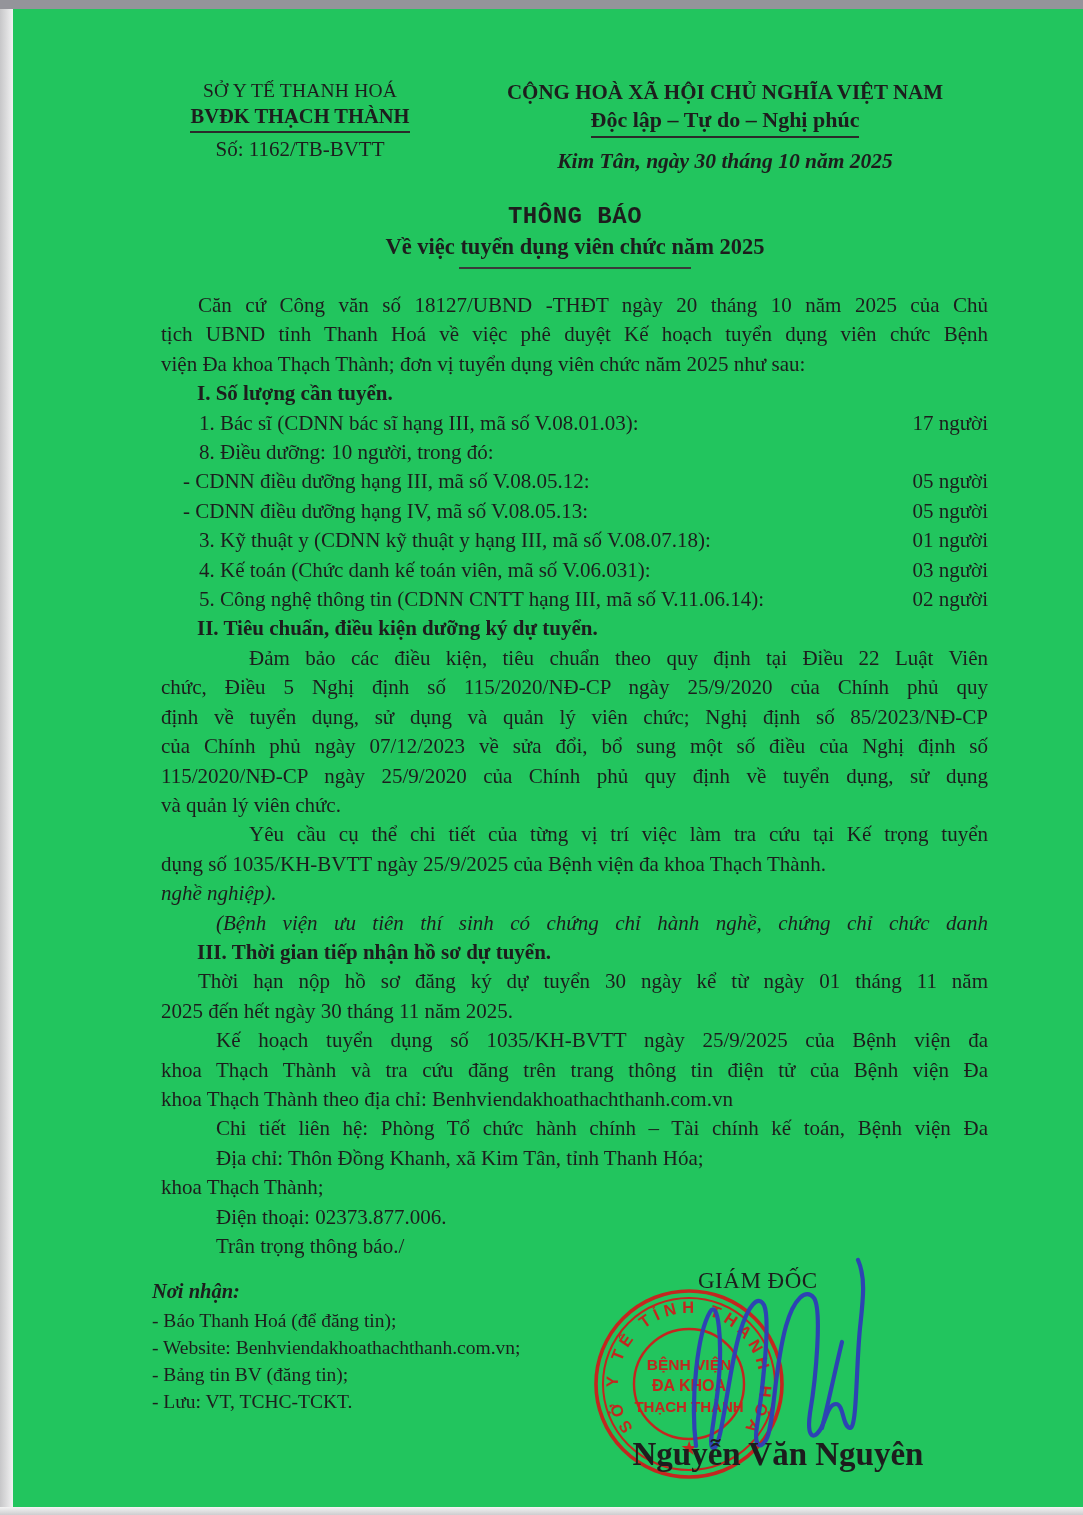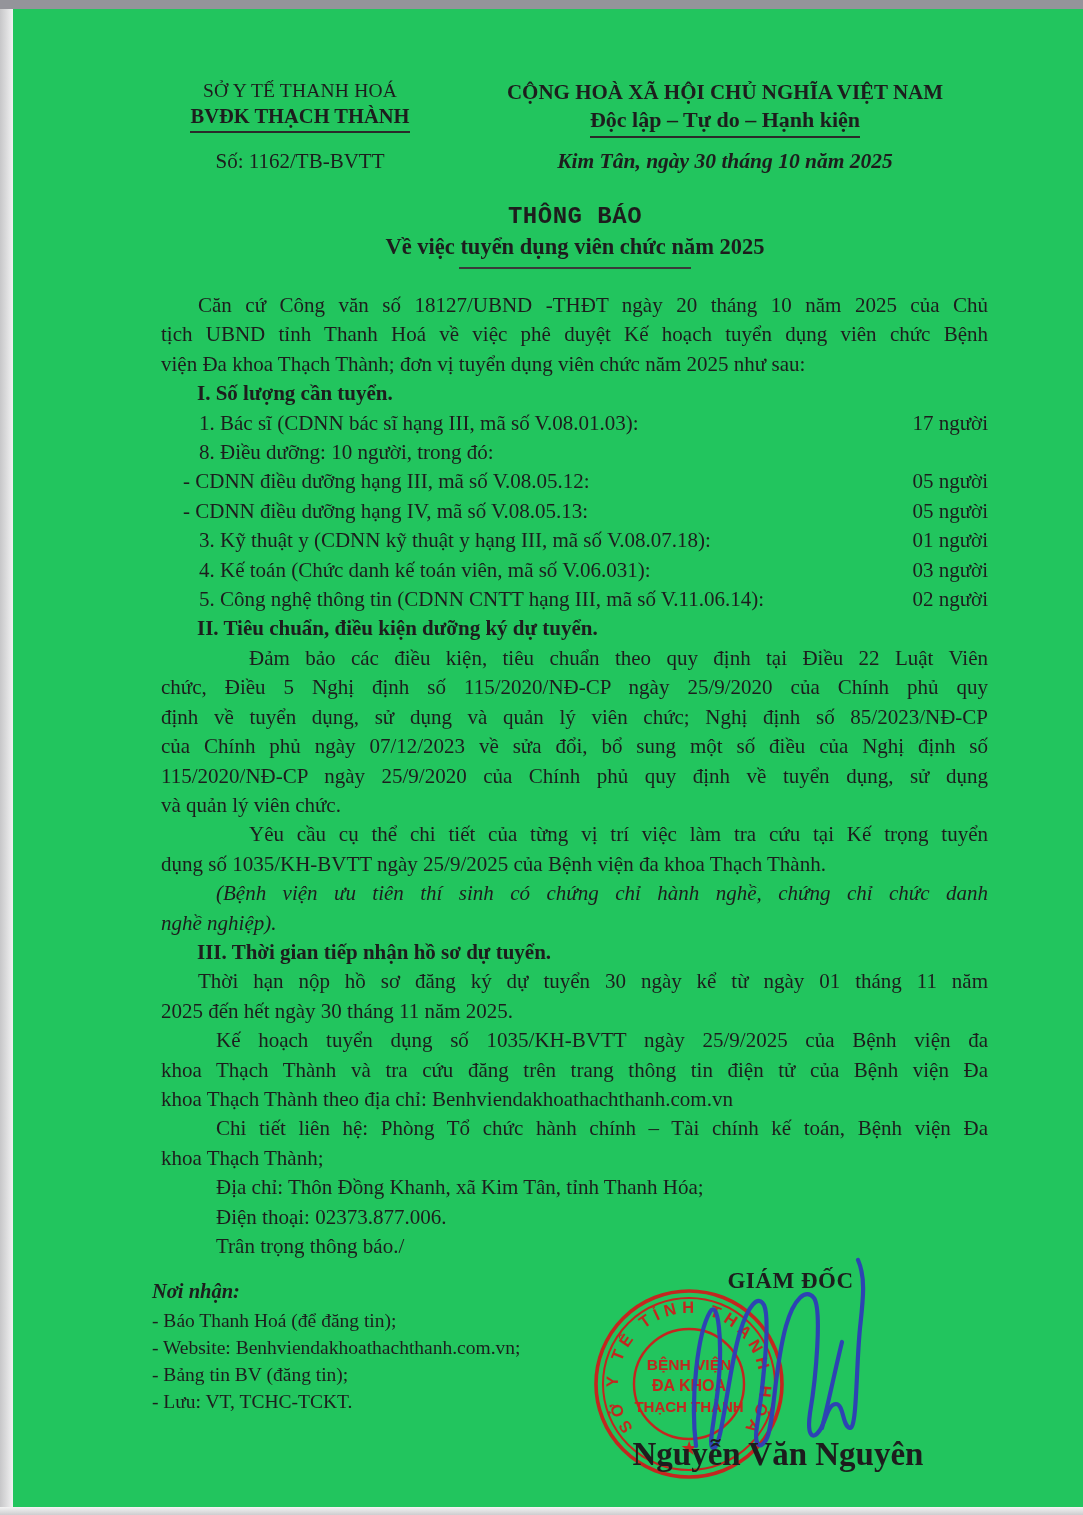--- a/index.html
+++ b/index.html
@@ -12,21 +12,21 @@
   .edge-right{position:absolute;top:9px;bottom:8px;right:0;width:10px;
               background:linear-gradient(90deg,#f0f0f1 0%,#d7d7d9 60%,#cfcfd1 100%);}
   .edge-bottom{position:absolute;bottom:0;left:0;right:0;height:8px;
                background:linear-gradient(180deg,#f4f4f4 0%,#cdcdcf 100%);}
 
   
   .hdr-left{position:absolute;left:150px;top:80px;width:300px;text-align:center;}
   .hdr-left .l1{font-size:19.5px;letter-spacing:.2px;}
   .hdr-left .l2{font-size:20.5px;font-weight:bold;margin-top:3px;}
   .hdr-left .l2 span{display:inline-block;border-bottom:2px solid #2a2a2a;padding-bottom:3px;}
-  .hdr-left .l3{font-size:21px;margin-top:16px;}
+  .hdr-left .l3{font-size:21px;margin-top:4px;}
   .hdr-right{position:absolute;left:460px;top:80px;width:530px;text-align:center;}
   .hdr-right .r1{font-size:21px;font-weight:bold;}
   .hdr-right .r2{font-size:22px;font-weight:bold;margin-top:2px;}
   .hdr-right .r2 span{display:inline-block;border-bottom:2px solid #2a2a2a;padding-bottom:3px;}
   .hdr-right .r3{font-size:21.5px;font-style:italic;font-weight:600;margin-top:11px;}
 
   
   .title-block{position:absolute;left:160px;top:203px;width:830px;text-align:center;}
   .title-main{font-size:24px;font-weight:bold;letter-spacing:.5px;font-family:Liberation Mono, monospace;}
   .title-sub{font-size:22.5px;font-weight:bold;margin-top:4px;}
@@ -42,22 +42,22 @@
   .heading{font-weight:bold;padding-left:36px;}
   .item-row{display:flex;}
   .item-label{padding-left:38px;white-space:nowrap;}
   .item-label.dash{padding-left:22px;}
   .item-count{margin-left:auto;white-space:nowrap;}
   .note{font-style:italic;}
 
   
   .recipients{position:absolute;left:152px;top:1278px;width:430px;font-size:19.5px;line-height:27px;}
   .recipients .rc-title{font-size:20.5px;font-weight:bold;font-style:italic;margin-bottom:2px;}
-  .role{position:absolute;left:698px;top:1268px;width:185px;text-align:center;
-        font-size:23px;font-weight:bold;letter-spacing:.5px;}
+  .role{position:absolute;left:698px;top:1268px;width:185px;text-align:left;
+        font-size:23px;font-weight:normal;letter-spacing:.5px;}
   .stamp{position:absolute;left:591px;top:1286px;width:196px;height:196px;}
   .sig{position:absolute;left:556px;top:1246px;width:330px;height:220px;pointer-events:none;}
   .signer{position:absolute;left:628px;top:1436px;width:300px;text-align:center;
           font-size:33px;font-weight:bold;}
 </style>
 </head>
 <body>
 
 <div class="page">
 
@@ -66,21 +66,21 @@
   <div class="edge-right"></div>
   <div class="edge-bottom"></div>
 
   <div class="hdr-left">
     <div class="l1">SỞ Y TẾ THANH HOÁ</div>
     <div class="l2"><span>BVĐK THẠCH THÀNH</span></div>
     <div class="l3">Số: 1162/TB-BVTT</div>
   </div>
   <div class="hdr-right">
     <div class="r1">CỘNG HOÀ XÃ HỘI CHỦ NGHĨA VIỆT NAM</div>
-    <div class="r2"><span>Độc lập – Tự do – Hạnh kiện</span></div>
+    <div class="r2"><span>Độc lập – Tự do – Nghị phúc</span></div>
     <div class="r3">Kim Tân, ngày 30 tháng 10 năm 2025</div>
   </div>
 
   <div class="title-block">
     <div class="title-main">THÔNG BÁO</div>
     <div class="title-sub">Về việc tuyển dụng viên chức năm 2025</div>
     <div class="title-underline"></div>
   </div>
 
   <div class="doc">
@@ -124,36 +124,36 @@
     <div class="line ind88">Đảm bảo các điều kiện, tiêu chuẩn theo quy định tại Điều 22 Luật Viên</div>
     <div class="line">chức, Điều 5 Nghị định số 115/2020/NĐ-CP ngày 25/9/2020 của Chính phủ quy</div>
     <div class="line">định về tuyển dụng, sử dụng và quản lý viên chức; Nghị định số 85/2023/NĐ-CP</div>
     <div class="line">của Chính phủ ngày 07/12/2023 về sửa đổi, bổ sung một số điều của Nghị định số</div>
     <div class="line">115/2020/NĐ-CP ngày 25/9/2020 của Chính phủ quy định về tuyển dụng, sử dụng</div>
     <div class="line last">và quản lý viên chức.</div>
 
     <div class="line ind88">Yêu cầu cụ thể chi tiết của từng vị trí việc làm tra cứu tại Kế trọng tuyển</div>
     <div class="line last">dụng số 1035/KH-BVTT ngày 25/9/2025 của Bệnh viện đa khoa Thạch Thành.</div>
 
+    <div class="line last note">nghề nghiệp).</div>
     <div class="line ind55 note">(Bệnh viện ưu tiên thí sinh có chứng chỉ hành nghề, chứng chỉ chức danh</div>
-    <div class="line last note">nghề nghiệp).</div>
 
     <div class="heading">III. Thời gian tiếp nhận hồ sơ dự tuyển.</div>
 
     <div class="line ind37">Thời hạn nộp hồ sơ đăng ký dự tuyển 30 ngày kể từ ngày 01 tháng 11 năm</div>
     <div class="line last">2025 đến hết ngày 30 tháng 11 năm 2025.</div>
 
     <div class="line ind55">Kế hoạch tuyển dụng số 1035/KH-BVTT ngày 25/9/2025 của Bệnh viện đa</div>
     <div class="line">khoa Thạch Thành và tra cứu đăng trên trang thông tin điện tử của Bệnh viện Đa</div>
     <div class="line last">khoa Thạch Thành theo địa chỉ: Benhviendakhoathachthanh.com.vn</div>
 
     <div class="line ind55">Chi tiết liên hệ: Phòng Tổ chức hành chính – Tài chính kế toán, Bệnh viện Đa</div>
+    <div class="line last ind55">Địa chỉ: Thôn Đồng Khanh, xã Kim Tân, tỉnh Thanh Hóa;</div>
+
     <div class="line last">khoa Thạch Thành;</div>
-
-    <div class="line last ind55">Địa chỉ: Thôn Đồng Khanh, xã Kim Tân, tỉnh Thanh Hóa;</div>
     <div class="line last ind55">Điện thoại:  02373.877.006.</div>
     <div class="line last ind55">Trân trọng thông báo./</div>
   </div>
 
   <div class="recipients">
     <div class="rc-title">Nơi nhận:</div>
     <div>- Báo Thanh Hoá (để đăng tin);</div>
     <div>- Website: Benhviendakhoathachthanh.com.vn;</div>
     <div>- Bảng tin BV (đăng tin);</div>
     <div>- Lưu: VT, TCHC-TCKT.</div>

